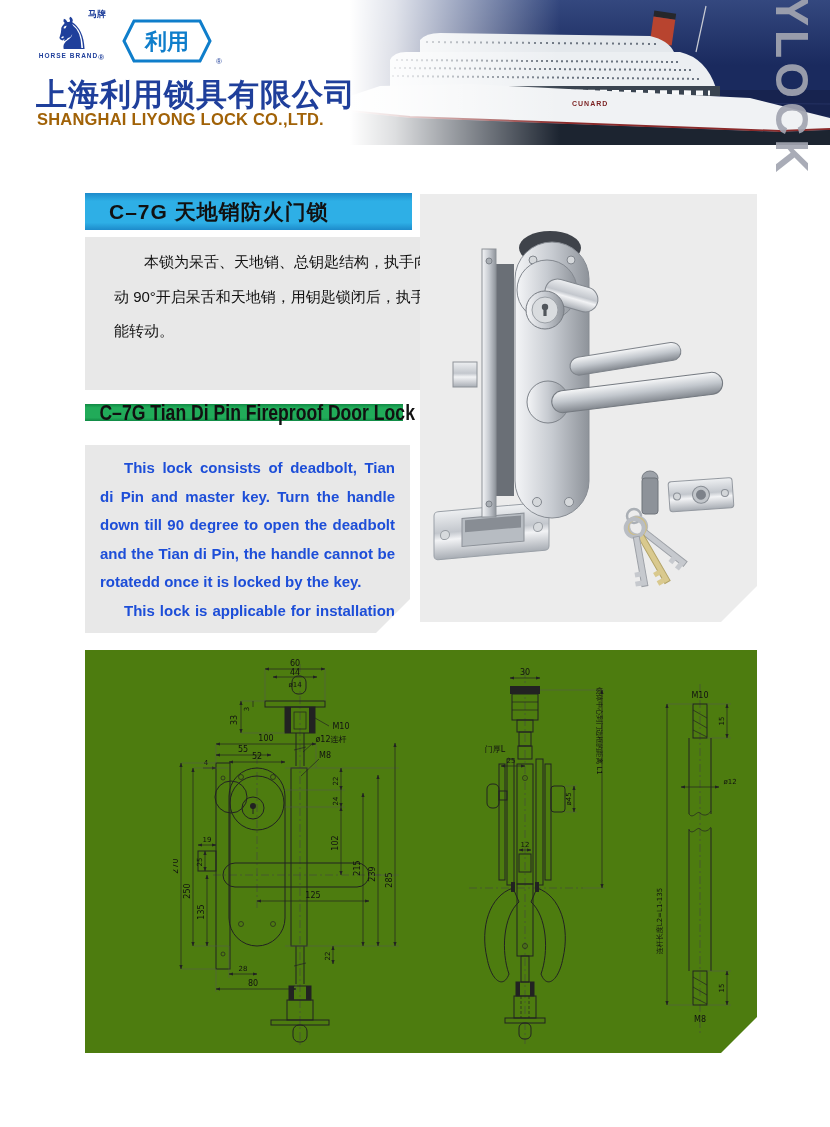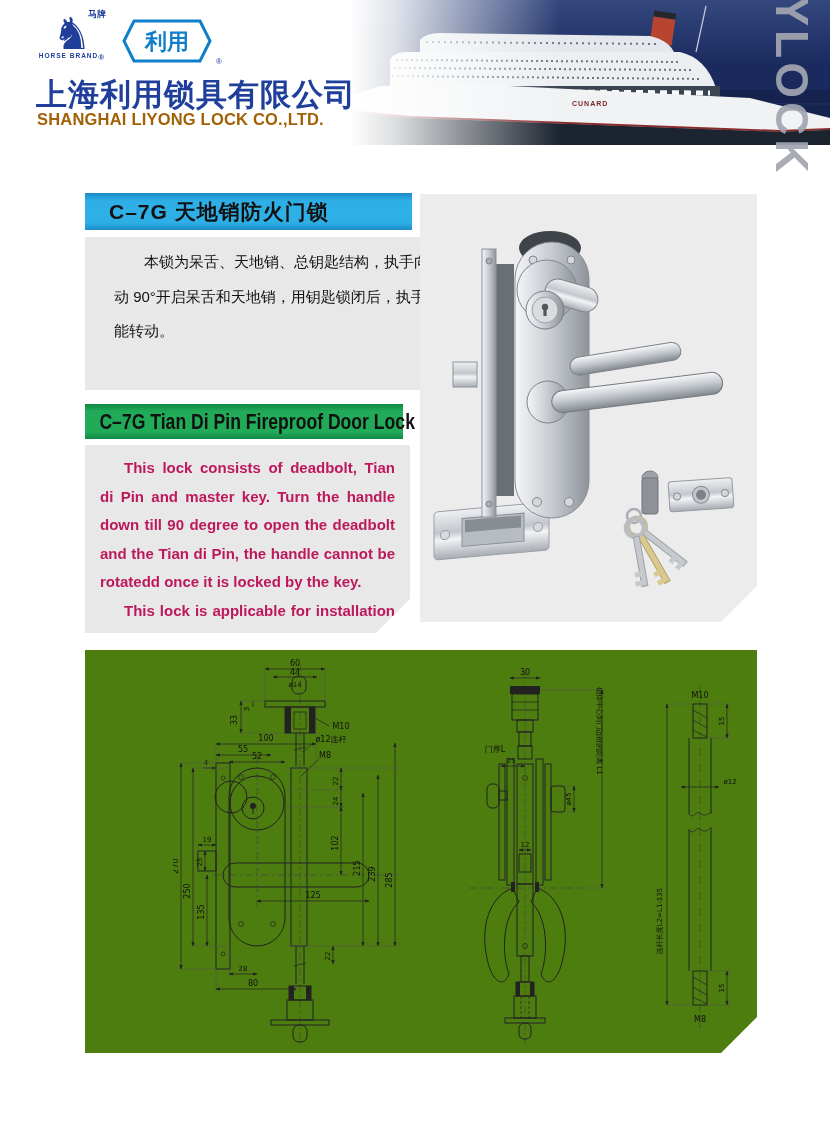--- a/index.html
+++ b/index.html
@@ -26,32 +26,32 @@
   #company-cn{left:36px;top:74px;font-size:31px;font-weight:bold;color:#1f3f9b;
     letter-spacing:1px;z-index:5;white-space:nowrap;text-align:right;}
   #company-en{left:37px;top:110px;font-size:16.5px;font-weight:bold;color:#a16207;
     letter-spacing:.2px;z-index:5;white-space:nowrap;}
 
   
   .bar{height:37px;display:flex;align-items:center;color:#111;font-weight:bold;}
   #bar-cn{left:85px;top:193px;width:327px;
     background:linear-gradient(#1d8bcb,#2eafe6 22%,#2eafe6 80%,#1d8bcb);}
   #bar-cn .t{font-size:21px;padding-left:24px;letter-spacing:1px;}
-  #bar-en{left:85px;top:404px;width:318px;height:35px;
+  #bar-en{left:85px;top:404px;width:318px;height:17px;
     background:linear-gradient(#108944,#21ab59 22%,#21ab59 80%,#108944);}
   #bar-en .t{font-size:22px;white-space:nowrap;display:inline-block;
     transform:scaleX(.8);transform-origin:0 50%;padding-left:18px;}
 
   
   .greybox{background:#e8e8e8;
     clip-path:polygon(0 0,100% 0,100% calc(100% - 34px),calc(100% - 34px) 100%,0 100%);}
   #box-cn{left:85px;top:237px;width:391px;height:153px;padding:8px 16px 0 29px;box-sizing:border-box;}
   #box-cn p{margin:0;font-size:15px;line-height:2.3;color:#111;text-indent:2em;}
   #box-en{left:85px;top:445px;width:325px;height:188px;padding:9px 15px 0 15px;box-sizing:border-box;}
-  #box-en p{margin:0;font-size:15px;line-height:1.9;color:#be185d;text-indent:1.6em;
+  #box-en p{margin:0;font-size:15px;line-height:1.9;color:#1d4ed8;text-indent:1.6em;
     text-align:justify;font-weight:bold;}
 
   
   #photo-box{left:420px;top:194px;width:337px;height:428px;background:#ececec;
     clip-path:polygon(0 0,100% 0,100% calc(100% - 36px),calc(100% - 36px) 100%,0 100%);}
   #draw-panel{left:85px;top:650px;width:672px;height:403px;background:#4d7c0f;
     clip-path:polygon(0 0,100% 0,100% calc(100% - 36px),calc(100% - 36px) 100%,0 100%);}
 
   
   .geo{stroke:#222;stroke-width:1;fill:none;}

